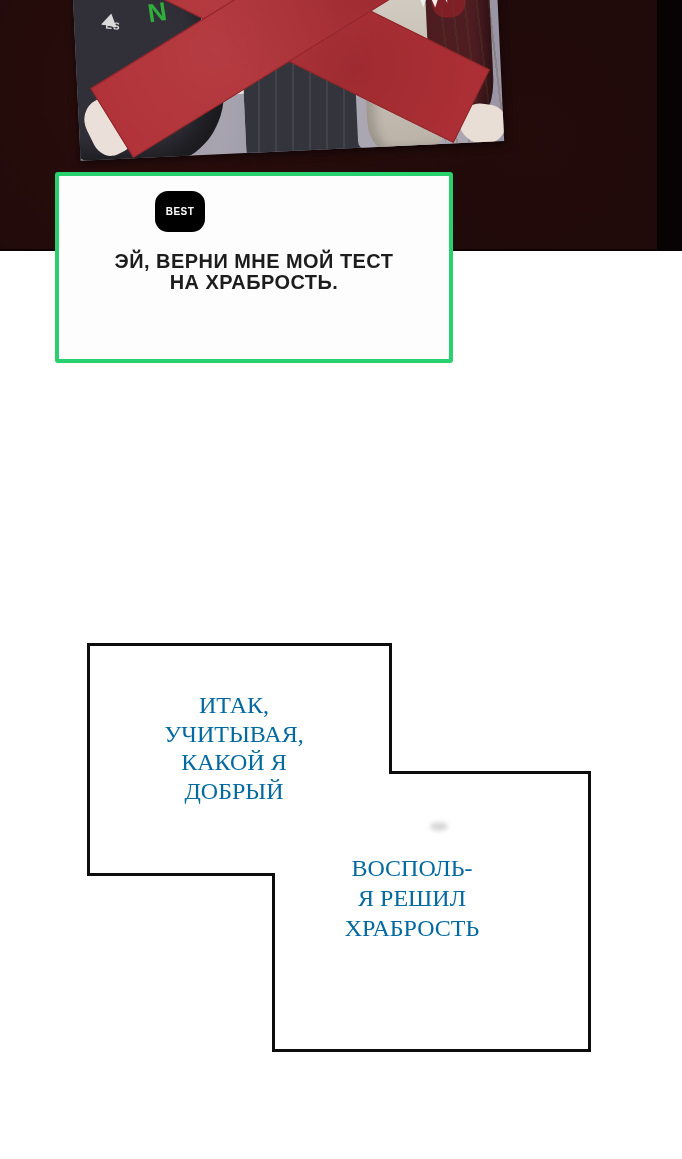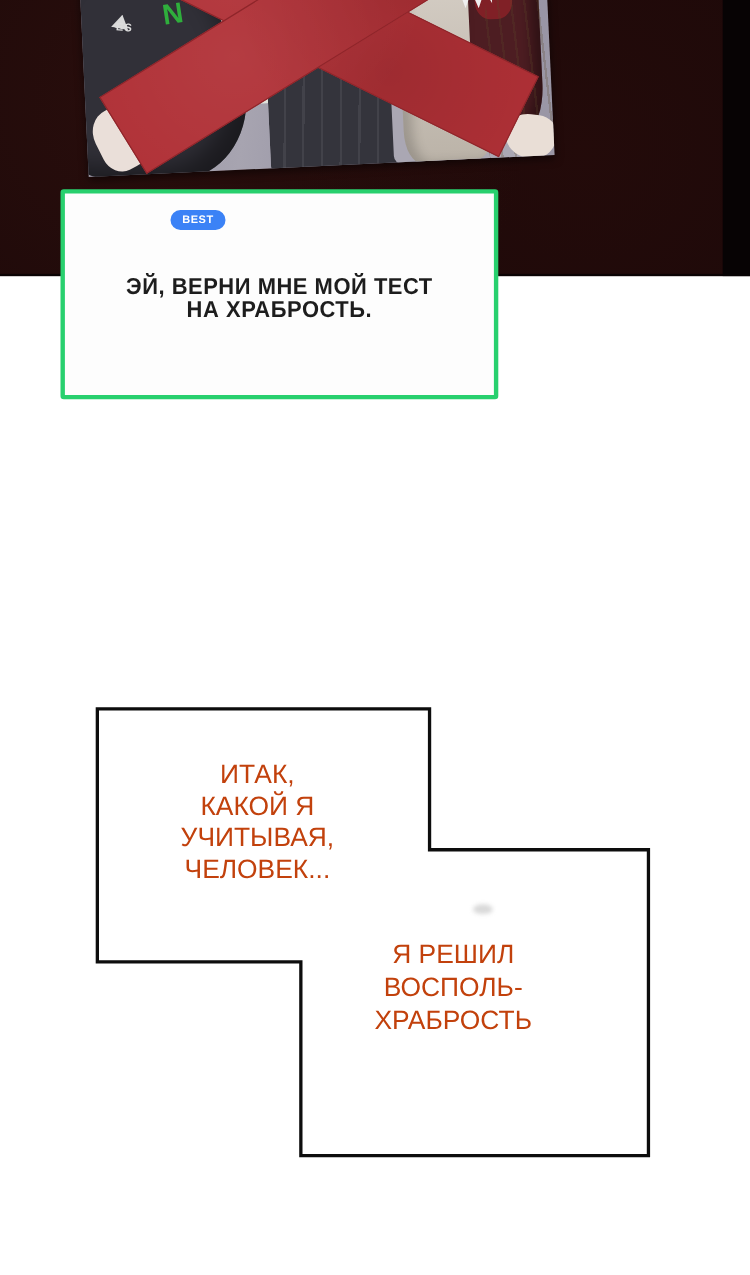--- a/index.html
+++ b/index.html
@@ -52,32 +52,32 @@
                  border-radius:50% 42% 52% 58%;transform:rotate(10deg);}
   .ph-xbar{left:7px;top:53px;width:410px;height:80px;background:#b03036;border:1px solid #8d262b;
            background-image:radial-gradient(circle at 30% 40%,rgba(255,255,255,.06),transparent 60%),
                             radial-gradient(circle at 70% 70%,rgba(0,0,0,.10),transparent 55%);}
   .ph-xbar.a{transform:rotate(29deg);}
   .ph-xbar.b{transform:rotate(-29deg);}
 
   
   .best-bubble{position:absolute;left:55px;top:172px;width:390px;height:183px;
                background:#fdfdfd;border:4px solid #28d06e;border-radius:3px;z-index:3;}
-  .best-pill{position:absolute;left:96px;top:15px;width:50px;height:18px;border-radius:13px;
-             background:#3b82f6;display:flex;align-items:center;justify-content:center;}
+  .best-pill{position:absolute;left:96px;top:15px;width:50px;height:41px;border-radius:13px;
+             background:#000000;display:flex;align-items:center;justify-content:center;}
   .best-pill span{color:#ffffff;font-size:10px;font-weight:bold;letter-spacing:.5px;}
   .best-text{position:absolute;left:0;top:74px;width:100%;text-align:center;
              color:#1d1d1d;font-weight:bold;font-size:21px;line-height:21px;letter-spacing:.5px;
              transform:scaleX(.95);}
 
   
   .panels{position:absolute;left:0;top:0;pointer-events:none;}
 
-  .bubble-text{position:absolute;text-align:center;color:#c2410c;
-               font-family:Liberation Sans, sans-serif;}
+  .bubble-text{position:absolute;text-align:center;color:#0369a1;
+               font-family:Liberation Serif, serif;}
   .bubble-text.a{left:88px;top:691px;width:292px;font-size:24px;line-height:28.5px;}
   .bubble-text.b{left:273px;top:853px;width:278px;font-size:24px;line-height:30px;}
 
   .smudge{position:absolute;left:430px;top:822px;width:18px;height:9px;border-radius:50%;
           background:rgba(130,130,130,.30);filter:blur(2px);}
 </style>
 </head>
 <body>
 
 <div class="stage">
@@ -113,26 +113,26 @@
       <div>НА ХРАБРОСТЬ.</div>
     </div>
   </div>
 
   <svg class="panels" width="682" height="1159" viewBox="0 0 682 1159">
     <path d="M88.5,644.5 H390.5 V772.5 H589.5 V1050.5 H273.5 V874.5 H88.5 Z" fill="#ffffff" stroke="#0d0d0d" stroke-width="3" stroke-linejoin="miter"></path>
   </svg>
 
   <div class="bubble-text a">
     <div>ИТАК,</div>
+    <div>УЧИТЫВАЯ,</div>
     <div>КАКОЙ Я</div>
-    <div>УЧИТЫВАЯ,</div>
-    <div>ЧЕЛОВЕК...</div>
+    <div>ДОБРЫЙ</div>
   </div>
 
   <div class="bubble-text b">
+    <div>ВОСПОЛЬ-</div>
     <div>Я РЕШИЛ</div>
-    <div>ВОСПОЛЬ-</div>
     <div>ХРАБРОСТЬ</div>
   </div>
 
   <div class="smudge"></div>
 
 </div>
 
 </body></html>

